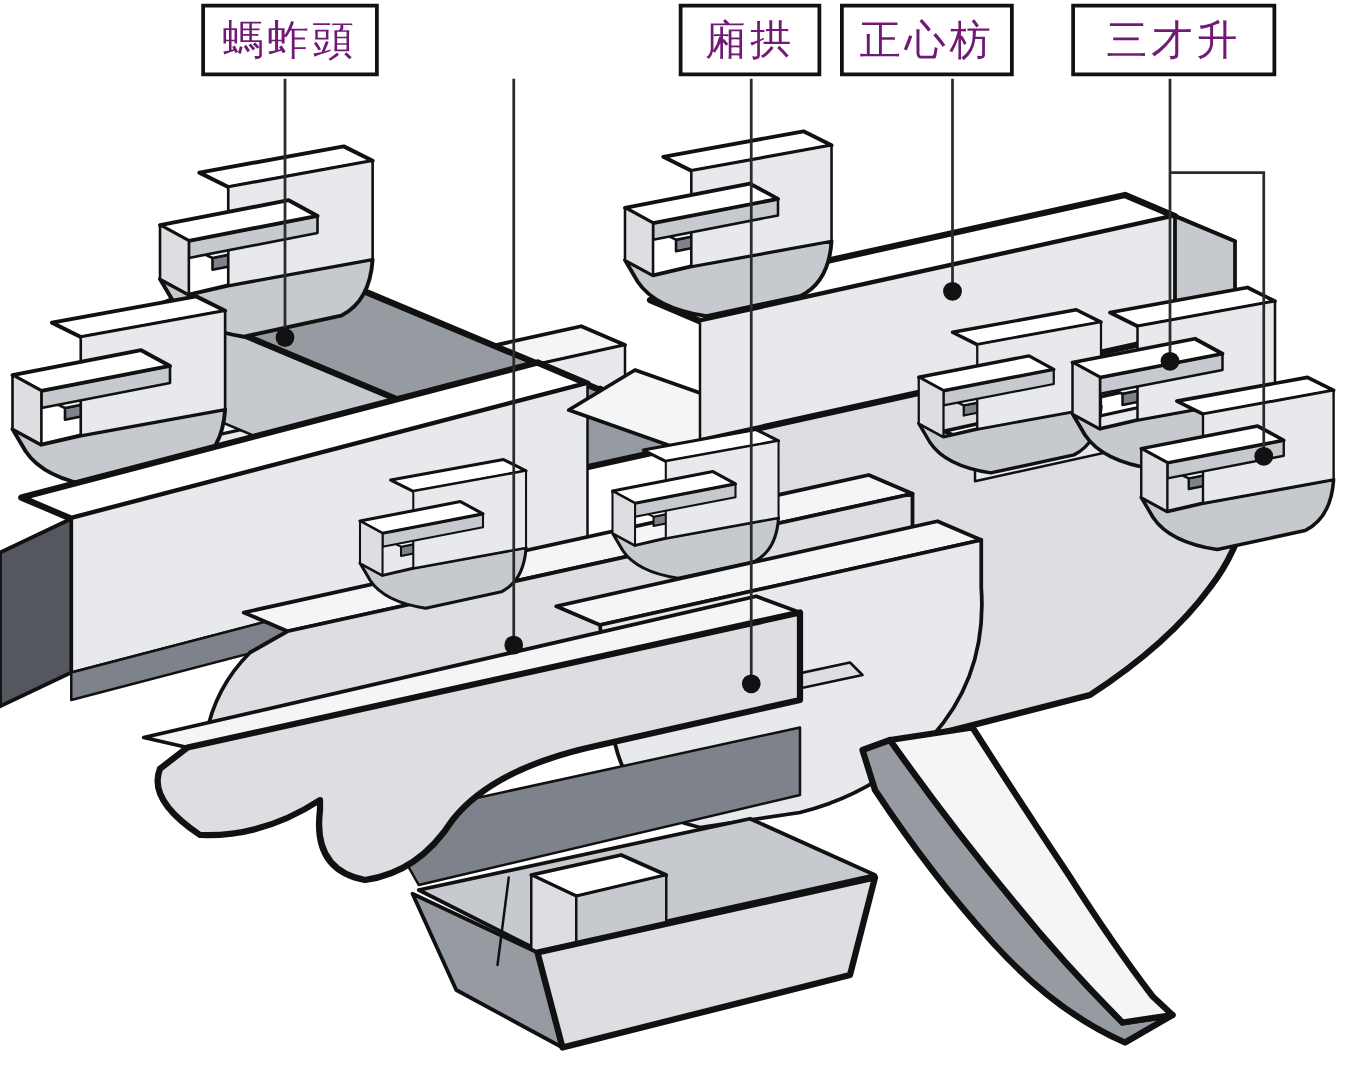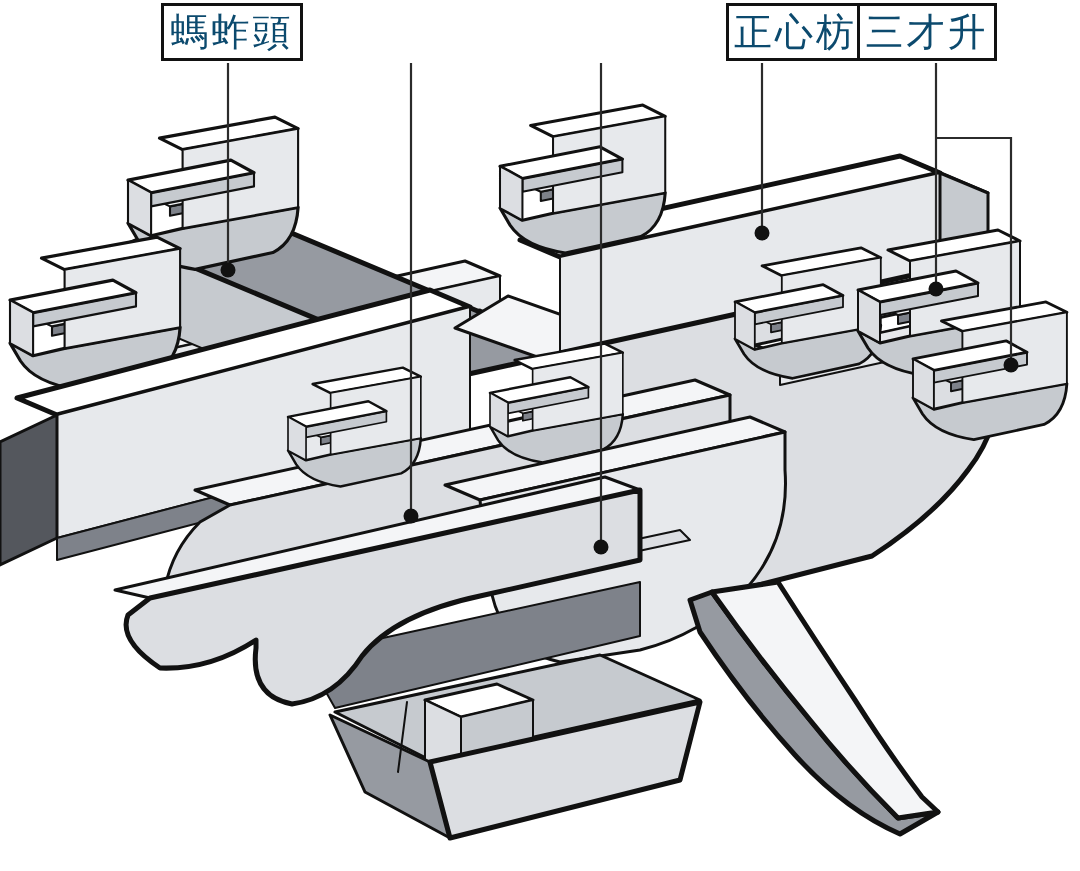--- a/index.html
+++ b/index.html
@@ -1,21 +1,21 @@
 <!DOCTYPE html>
 <html><head>
 <meta charset="utf-8">
 <style>
   html,body{margin:0;padding:0;background:#ffffff;}
   #stage{position:relative;width:1080px;height:871px;background:#ffffff;overflow:hidden;
          font-family:"DejaVu Serif","Liberation Serif",serif;}
   #drawing{position:absolute;left:0;top:0;}
   .label-box{position:absolute;top:3px;height:58px;background:#ffffff;border:3px solid #111;
              display:flex;align-items:center;justify-content:center;box-sizing:border-box;z-index:5;}
-  .label-box span{font-size:38px;color:#0c4a6e;letter-spacing:3px;white-space:nowrap;}
+  .label-box span{font-size:33px;color:#701a75;letter-spacing:3px;white-space:nowrap;}
   svg *{vector-effect:none;}
   .edge{stroke:#111;stroke-linejoin:round;stroke-linecap:round;}
   .w1{stroke-width:2px;} .w2{stroke-width:3px;} .w3{stroke-width:5px;}
   .fwhite{fill:#ffffff;} .fsnow{fill:#f4f5f7;} .flight{fill:#e7e9ec;} .flight2{fill:#dcdee2;}
   .fmid{fill:#c6cacf;} .fdark{fill:#969aa1;} .fdarker{fill:#7e828a;} .fdarkest{fill:#54575d;}
   .leader{stroke:#2b2b2b;stroke-width:2.2px;fill:none;}
 </style>
 </head>
 <body>
 
@@ -131,20 +131,23 @@
       <polyline class="leader" points="936,63 936,289"></polyline>
       <circle cx="936" cy="289" r="7.5" fill="#111"></circle>
       <polyline class="leader" points="936,138 1011,138 1011,365" fill="none"></polyline>
       <circle cx="1011" cy="365" r="7.5" fill="#111"></circle>
     </g>
   </svg>
 
   <div class="label-box" style="left:161px;width:142px;">
     <span>螞蚱頭</span>
   </div>
-  <div class="label-box" style="left:726px;width:139px;">
+  <div class="label-box" style="left:543px;width:114px;">
+    <span>廂拱</span>
+  </div>
+  <div class="label-box" style="left:672px;width:139px;">
     <span>正心枋</span>
   </div>
-  <div class="label-box" style="left:857px;width:140px;">
+  <div class="label-box" style="left:857px;width:164px;">
     <span>三才升</span>
   </div>
 
 </div>
 
 </body></html>

